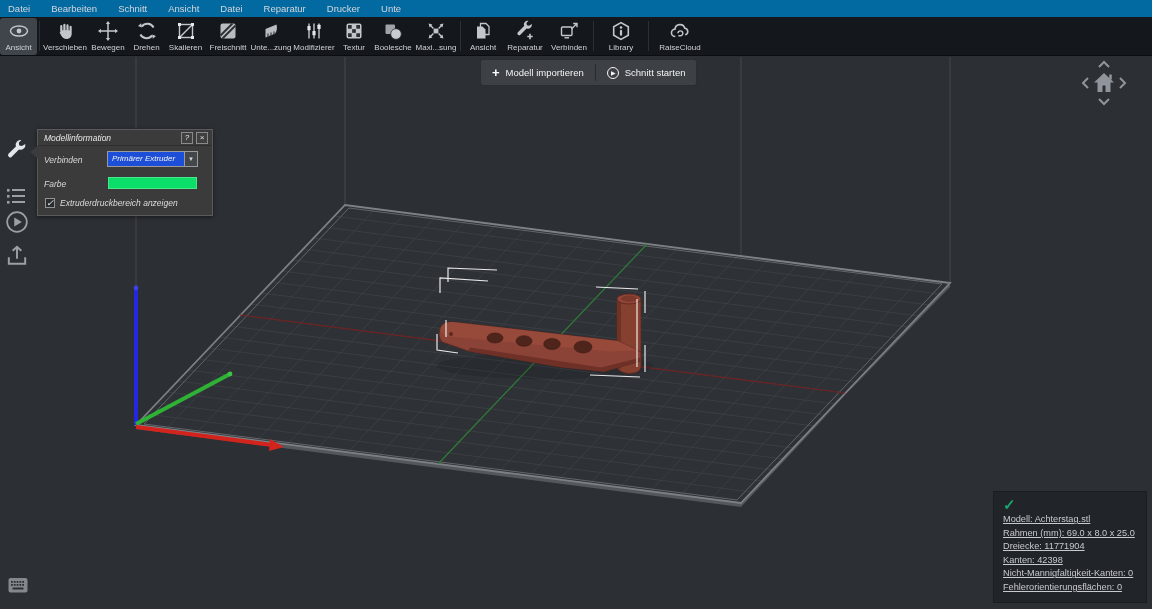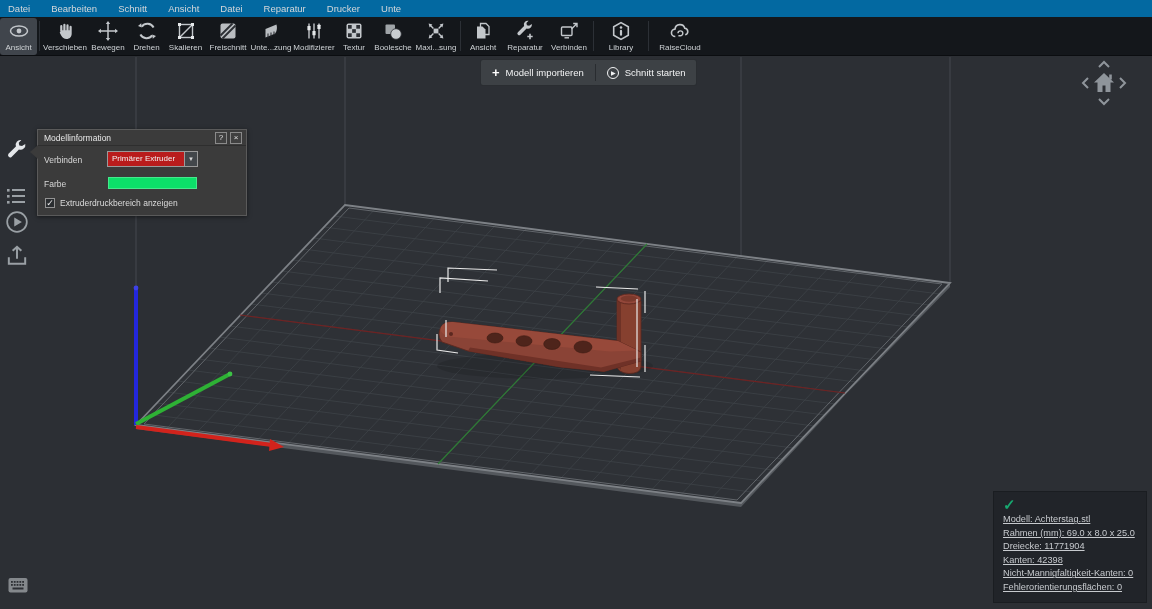--- a/index.html
+++ b/index.html
@@ -35,34 +35,34 @@
                 box-shadow:0 0 0 1px #2a2d31; }
   .act-btn { display:flex; align-items:center; gap:6px; padding:0 11px; height:25px;
              font-size:9.5px; color:#f2f3f4; cursor:pointer; }
   .act-divider { width:1px; height:17px; background:#292c30; }
   .plus-glyph { font-size:13px; font-weight:bold; color:#fff; line-height:10px; }
   .play-circle { width:12px; height:12px; border:1.2px solid #f2f3f4; border-radius:50%;
                  display:flex; align-items:center; justify-content:center;
                  font-size:6px; color:#f2f3f4; padding-left:1px; }
 
   
-  #model-info { position:absolute; left:37px; top:129px; width:210px; height:87px;
+  #model-info { position:absolute; left:37px; top:129px; width:176px; height:87px;
                 background:#3b3b3b; border:1px solid #5a5a5a; box-shadow:0 1px 4px rgba(0,0,0,.5);
-                font-size:8.5px; color:#dcdcdc; }
+                font-size:8.5px; color:#dcdcdc;font-style:italic; }
   #model-info .anchor { position:absolute; left:-8px; top:15px; width:0; height:0;
                 border-top:7px solid transparent; border-bottom:7px solid transparent;
                 border-right:8px solid #3b3b3b; }
   #mi-titlebar { height:16px; display:flex; align-items:center; padding:0 4px 0 6px;
                  border-bottom:1px solid #2e2e2e; }
   #mi-title { flex:1; font-size:8.5px; color:#e8e8e8; }
   .mi-btn { width:12px; height:12px; margin-left:3px; background:#404040; border:1px solid #8a8a8a;
             color:#e0e0e0; font-size:8px; line-height:10px; text-align:center; cursor:pointer; }
   .mi-row { position:absolute; left:6px; font-size:8.5px; color:#d8d8d8; }
   #mi-dropdown { position:absolute; left:69px; top:21px; width:91px; height:16px;
-                 background:#b91c1c; border:1px solid #9a9a9a; display:flex; cursor:pointer; }
+                 background:#1d4ed8; border:1px solid #9a9a9a; display:flex; cursor:pointer; }
   #mi-dropdown .dd-value { flex:1; font-size:8px; color:#f0f0f0; line-height:14px; padding-left:4px;
                            white-space:nowrap; overflow:hidden; }
   #mi-dropdown .dd-arrow { width:13px; background:#43474b; border-left:1px solid #9a9a9a;
                            font-size:6px; color:#d5d5d5; text-align:center; line-height:14px; }
   #mi-swatch { position:absolute; left:70px; top:47px; width:89px; height:12px;
                border:1px solid #45e98c; cursor:pointer; }
   #mi-check-row { position:absolute; left:7px; top:68px; display:flex; align-items:center; gap:5px; }
   #mi-checkbox { width:10px; height:10px; background:#2a2d30; border:1px solid #949494;
                  color:#eaeaea; font-size:9px; line-height:9px; text-align:center; cursor:pointer; }
 

